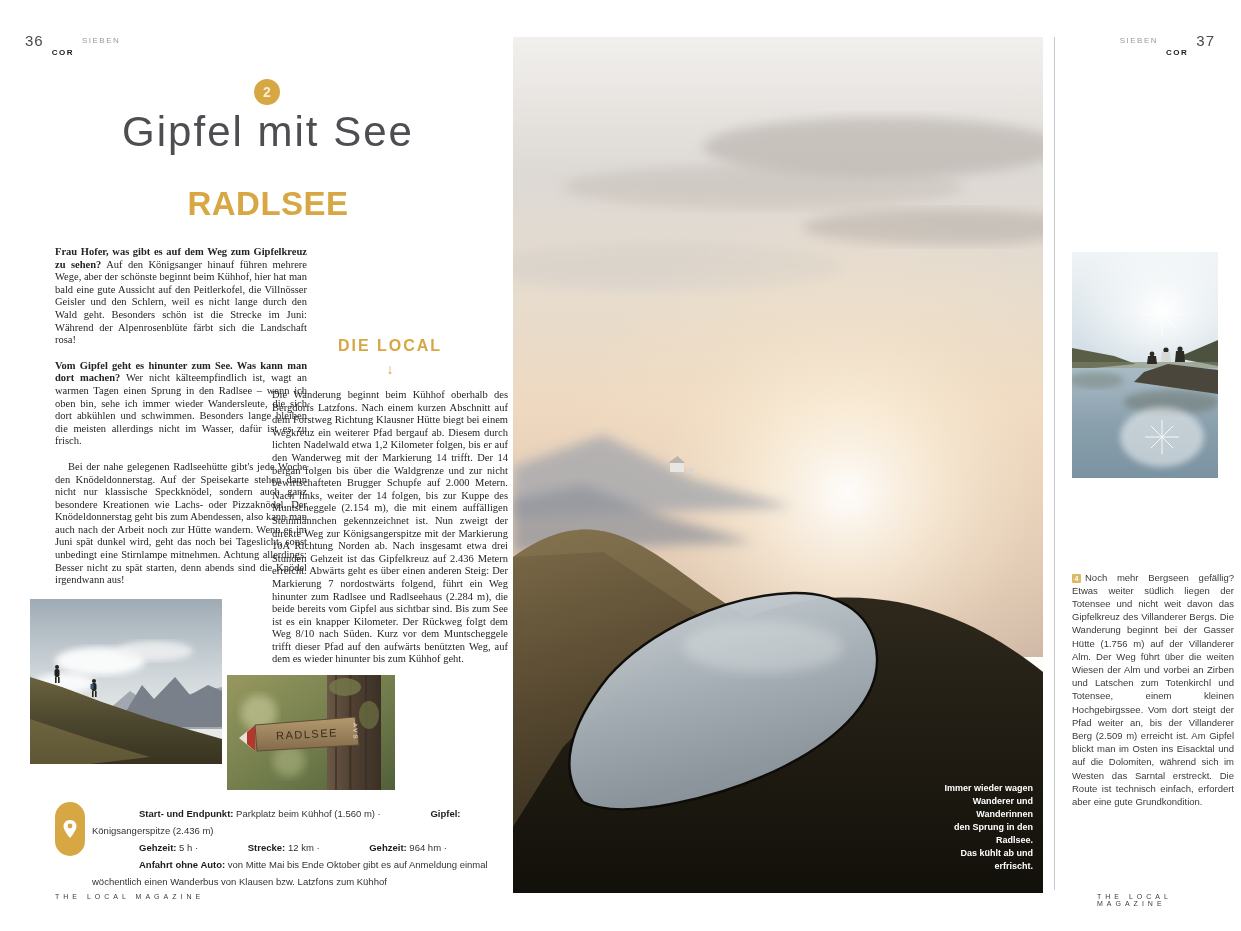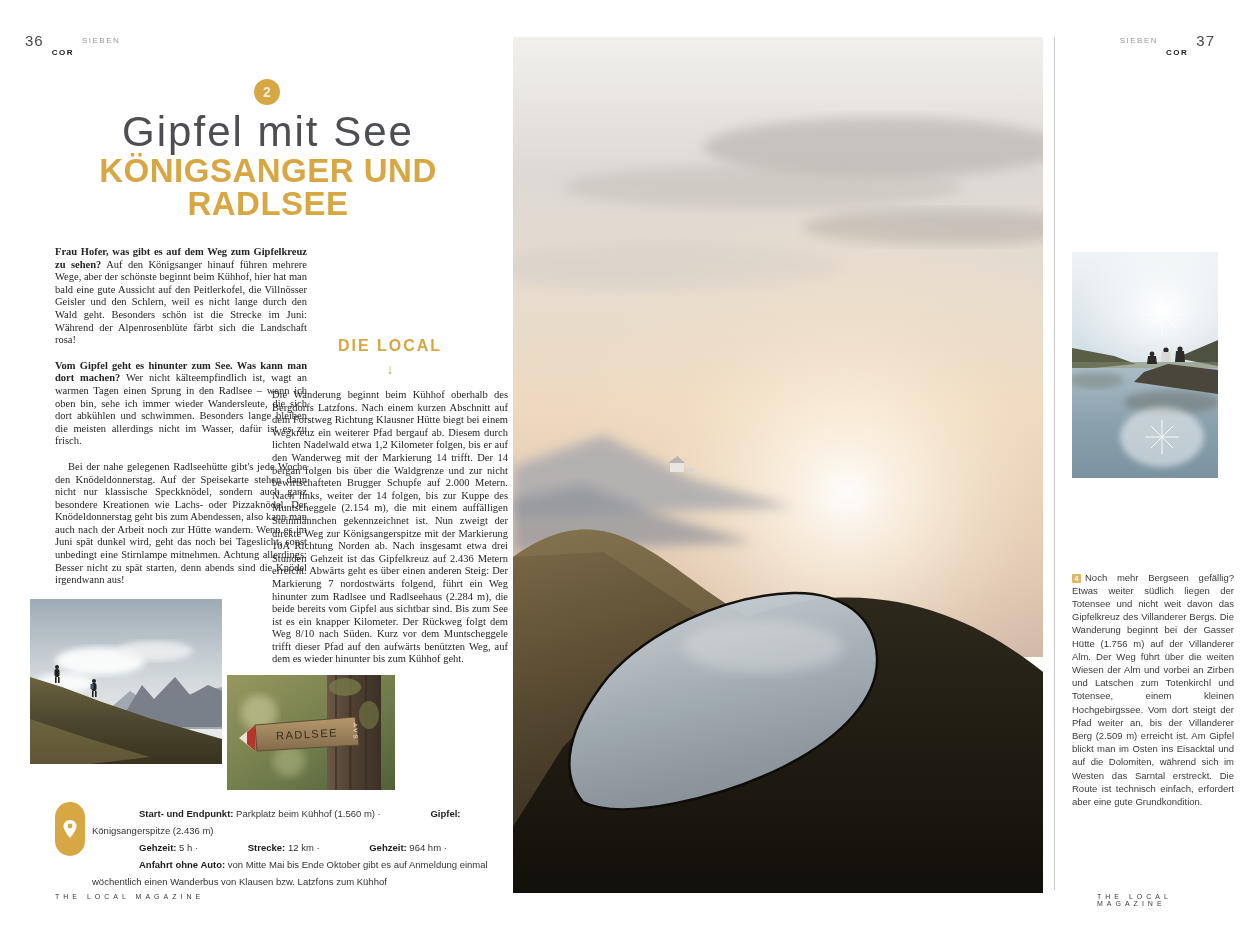--- a/index.html
+++ b/index.html
@@ -73,21 +73,21 @@
   </div>
   <div class="hdr hdr-right">
     <span class="section">SIEBEN</span>
     <span class="brand">COR</span>
     <span class="pagenum">37</span>
   </div>
 
   <div class="num-badge">2</div>
   <div class="kicker">Gipfel mit See</div>
   <div class="title">
-    <span>KÖNIGSANGER UND</span><br>
+    <br>
     <span>RADLSEE</span>
   </div>
 
   <div class="bodycol">
     <p><strong>Frau Hofer, was gibt es auf dem Weg zum Gipfelkreuz zu sehen?</strong> <span>Auf den Königsanger hinauf führen mehrere Wege, aber der schönste beginnt beim Kühhof, hier hat man bald eine gute Aussicht auf den Peitlerkofel, die Villnösser Geisler und den Schlern, weil es nicht lange durch den Wald geht. Besonders schön ist die Strecke im Juni: Während der Alpenrosenblüte färbt sich die Landschaft rosa!</span></p>
     <p><strong>Vom Gipfel geht es hinunter zum See. Was kann man dort machen?</strong> <span>Wer nicht kälteempfindlich ist, wagt an warmen Tagen einen Sprung in den Radlsee – wenn ich oben bin, sehe ich immer wieder Wandersleute, die sich dort abkühlen und schwimmen. Besonders lange bleiben die meisten allerdings nicht im Wasser, dafür ist es zu frisch.</span></p>
     <p class="cont"><span>Bei der nahe gelegenen Radlseehütte gibt's jede Woche den Knödeldonnerstag. Auf der Speisekarte stehen dann nicht nur klassische Speckknödel, sondern auch ganz besondere Kreationen wie Lachs- oder Pizzaknödel. Der Knödeldonnerstag geht bis zum Abendessen, also kann man auch nach der Arbeit noch zur Hütte wandern. Wenn es im Juni spät dunkel wird, geht das noch bei Tageslicht, sonst unbedingt eine Stirnlampe mitnehmen. Achtung allerdings: Besser nicht zu spät starten, denn abends sind die Knödel irgendwann aus!</span></p>
   </div>
 
   <div class="routecol">
@@ -234,20 +234,27 @@
       <path d="M0,520 C70,470 115,495 175,540 C225,578 270,605 320,635 L300,650 C240,615 160,560 90,515 Z" fill="#93805a" opacity="0.35"></path>
       <path d="M0,856 L0,790 L50,710 C130,630 210,575 305,562 C405,552 480,595 530,635 L530,856 Z" fill="url(#mbasin)"></path>
       <path d="M70,765 C45,735 55,690 95,640 C135,595 210,558 280,556 C330,555 362,580 364,620 C366,660 330,700 270,730 C210,760 110,785 70,765 Z" fill="url(#mlake)" stroke="#0d0c09" stroke-width="2.5" opacity="0.97"></path>
       <ellipse cx="250" cy="610" rx="80" ry="26" fill="#ffffff" opacity="0.25" filter="url(#msoft)"></ellipse>
       <g>
         <rect x="157" y="426" width="14" height="9" fill="#e9e6e1"></rect>
         <polygon points="155,426 172,426 164.5,419" fill="#b9b5ae"></polygon>
         <rect x="174" y="431" width="7" height="5" fill="#d9d5cf"></rect>
       </g>
     </svg>
+    <div class="caption">Immer wieder wagen
+Wanderer und
+Wanderinnen
+den Sprung in den
+Radlsee.
+Das kühlt ab und
+erfrischt.</div>
   </div>
 
   <div class="divider"></div>
 
   <div class="photo right-photo">
     <svg width="146" height="226" viewBox="0 0 146 226">
       <defs>
         <linearGradient id="rsky" x1="0" y1="0" x2="0" y2="1">
           <stop offset="0" stop-color="#f0f4f6"></stop>
             <stop offset="1" stop-color="#ccdae2"></stop>

